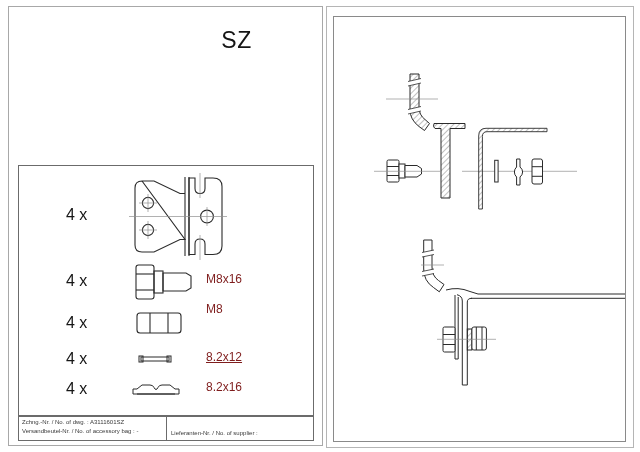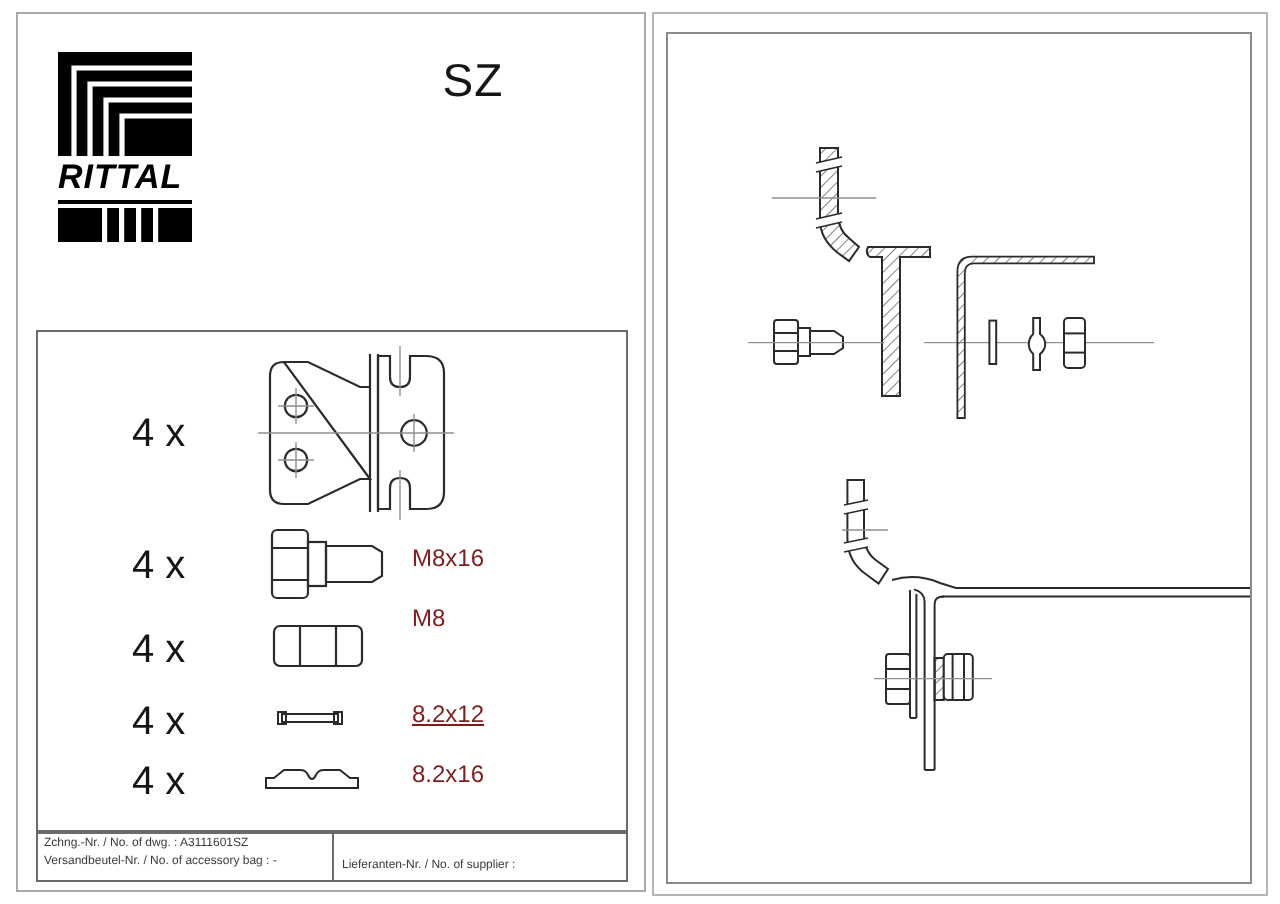--- a/index.html
+++ b/index.html
@@ -13,54 +13,36 @@
   
   .product-code{left:150px;top:20px;width:155px;text-align:center;font-size:23px;letter-spacing:.5px;color:#151515;}
   .model-number{left:150px;top:46px;width:155px;text-align:right;font-size:17px;color:#151515;}
   
   .logo{left:20px;top:19px;width:70px;}
   .logo-mark{display:block;}
   .brand{font-style:italic;font-weight:bold;font-size:17px;letter-spacing:.5px;color:#000;margin-top:1px;}
   .brand-rule{width:67px;height:2px;background:#000;margin-top:1px;}
   
   .parts-box{left:9px;top:158px;width:294px;height:250px;border:1px solid #6b6b6b;}
-  .qty{font-size:20px;color:#161616;}
+  .qty{font-size:16px;color:#161616;}
   .part-label{font-size:12px;color:#7f1d1d;}
   
   .title-block{left:9px;top:408px;width:294px;height:24px;border:1px solid #6b6b6b;display:flex;}
   .tb-left{width:148px;border-right:1px solid #6b6b6b;padding:2px 3px 1px 3px;box-sizing:border-box;}
   .tb-right{flex:1;display:flex;align-items:flex-end;padding:1px 3px 2px 4px;box-sizing:border-box;}
   .tb-text{font-size:6px;line-height:9px;color:#3a3a3a;white-space:nowrap;}
   svg{display:block;}
 </style>
 </head>
 <body>
 
 <div id="stage">
 
   <div class="abs sheet-left">
 
-    <div class="abs logo">
-      <svg class="logo-mark" width="67" height="52" viewBox="0 0 67 52">
-        <rect x="0" y="0" width="67" height="52" fill="#000"></rect>
-        <path d="M8,52 V8 H67" stroke="#fff" stroke-width="2.6" fill="none"></path>
-        <path d="M16,52 V16 H67" stroke="#fff" stroke-width="2.6" fill="none"></path>
-        <path d="M24,52 V24 H67" stroke="#fff" stroke-width="2.6" fill="none"></path>
-        <path d="M32,52 V32 H67" stroke="#fff" stroke-width="2.6" fill="none"></path>
-      </svg>
-      <div class="brand">RITTAL</div>
-      <div class="brand-rule"></div>
-      <svg width="67" height="17" viewBox="0 0 67 17" style="margin-top:2px">
-        <rect x="0" y="0" width="67" height="17" fill="#000"></rect>
-        <rect x="22" y="0" width="2.6" height="17" fill="#fff"></rect>
-        <rect x="30.5" y="0" width="2.6" height="17" fill="#fff"></rect>
-        <rect x="39" y="0" width="2.6" height="17" fill="#fff"></rect>
-        <rect x="47.5" y="0" width="2.6" height="17" fill="#fff"></rect>
-      </svg>
-    </div>
 
     <div class="abs product-code">SZ</div>
 
     <div class="abs parts-box">
 
       <div class="abs qty" style="left:47px;top:40px;">4 x</div>
       <svg class="abs" style="left:109px;top:7px;" width="100" height="87" viewBox="0 0 100 87">
         <g stroke="#2b2b2b" stroke-width="1.1" fill="none">
           <path d="M14,8 H26 L52,20.5 H57 M57,66.5 H52 L26,79 H14 Q7,79 7,72 V15 Q7,8 14,8 Z"></path>
           <line x1="57" y1="4" x2="57" y2="83"></line>

